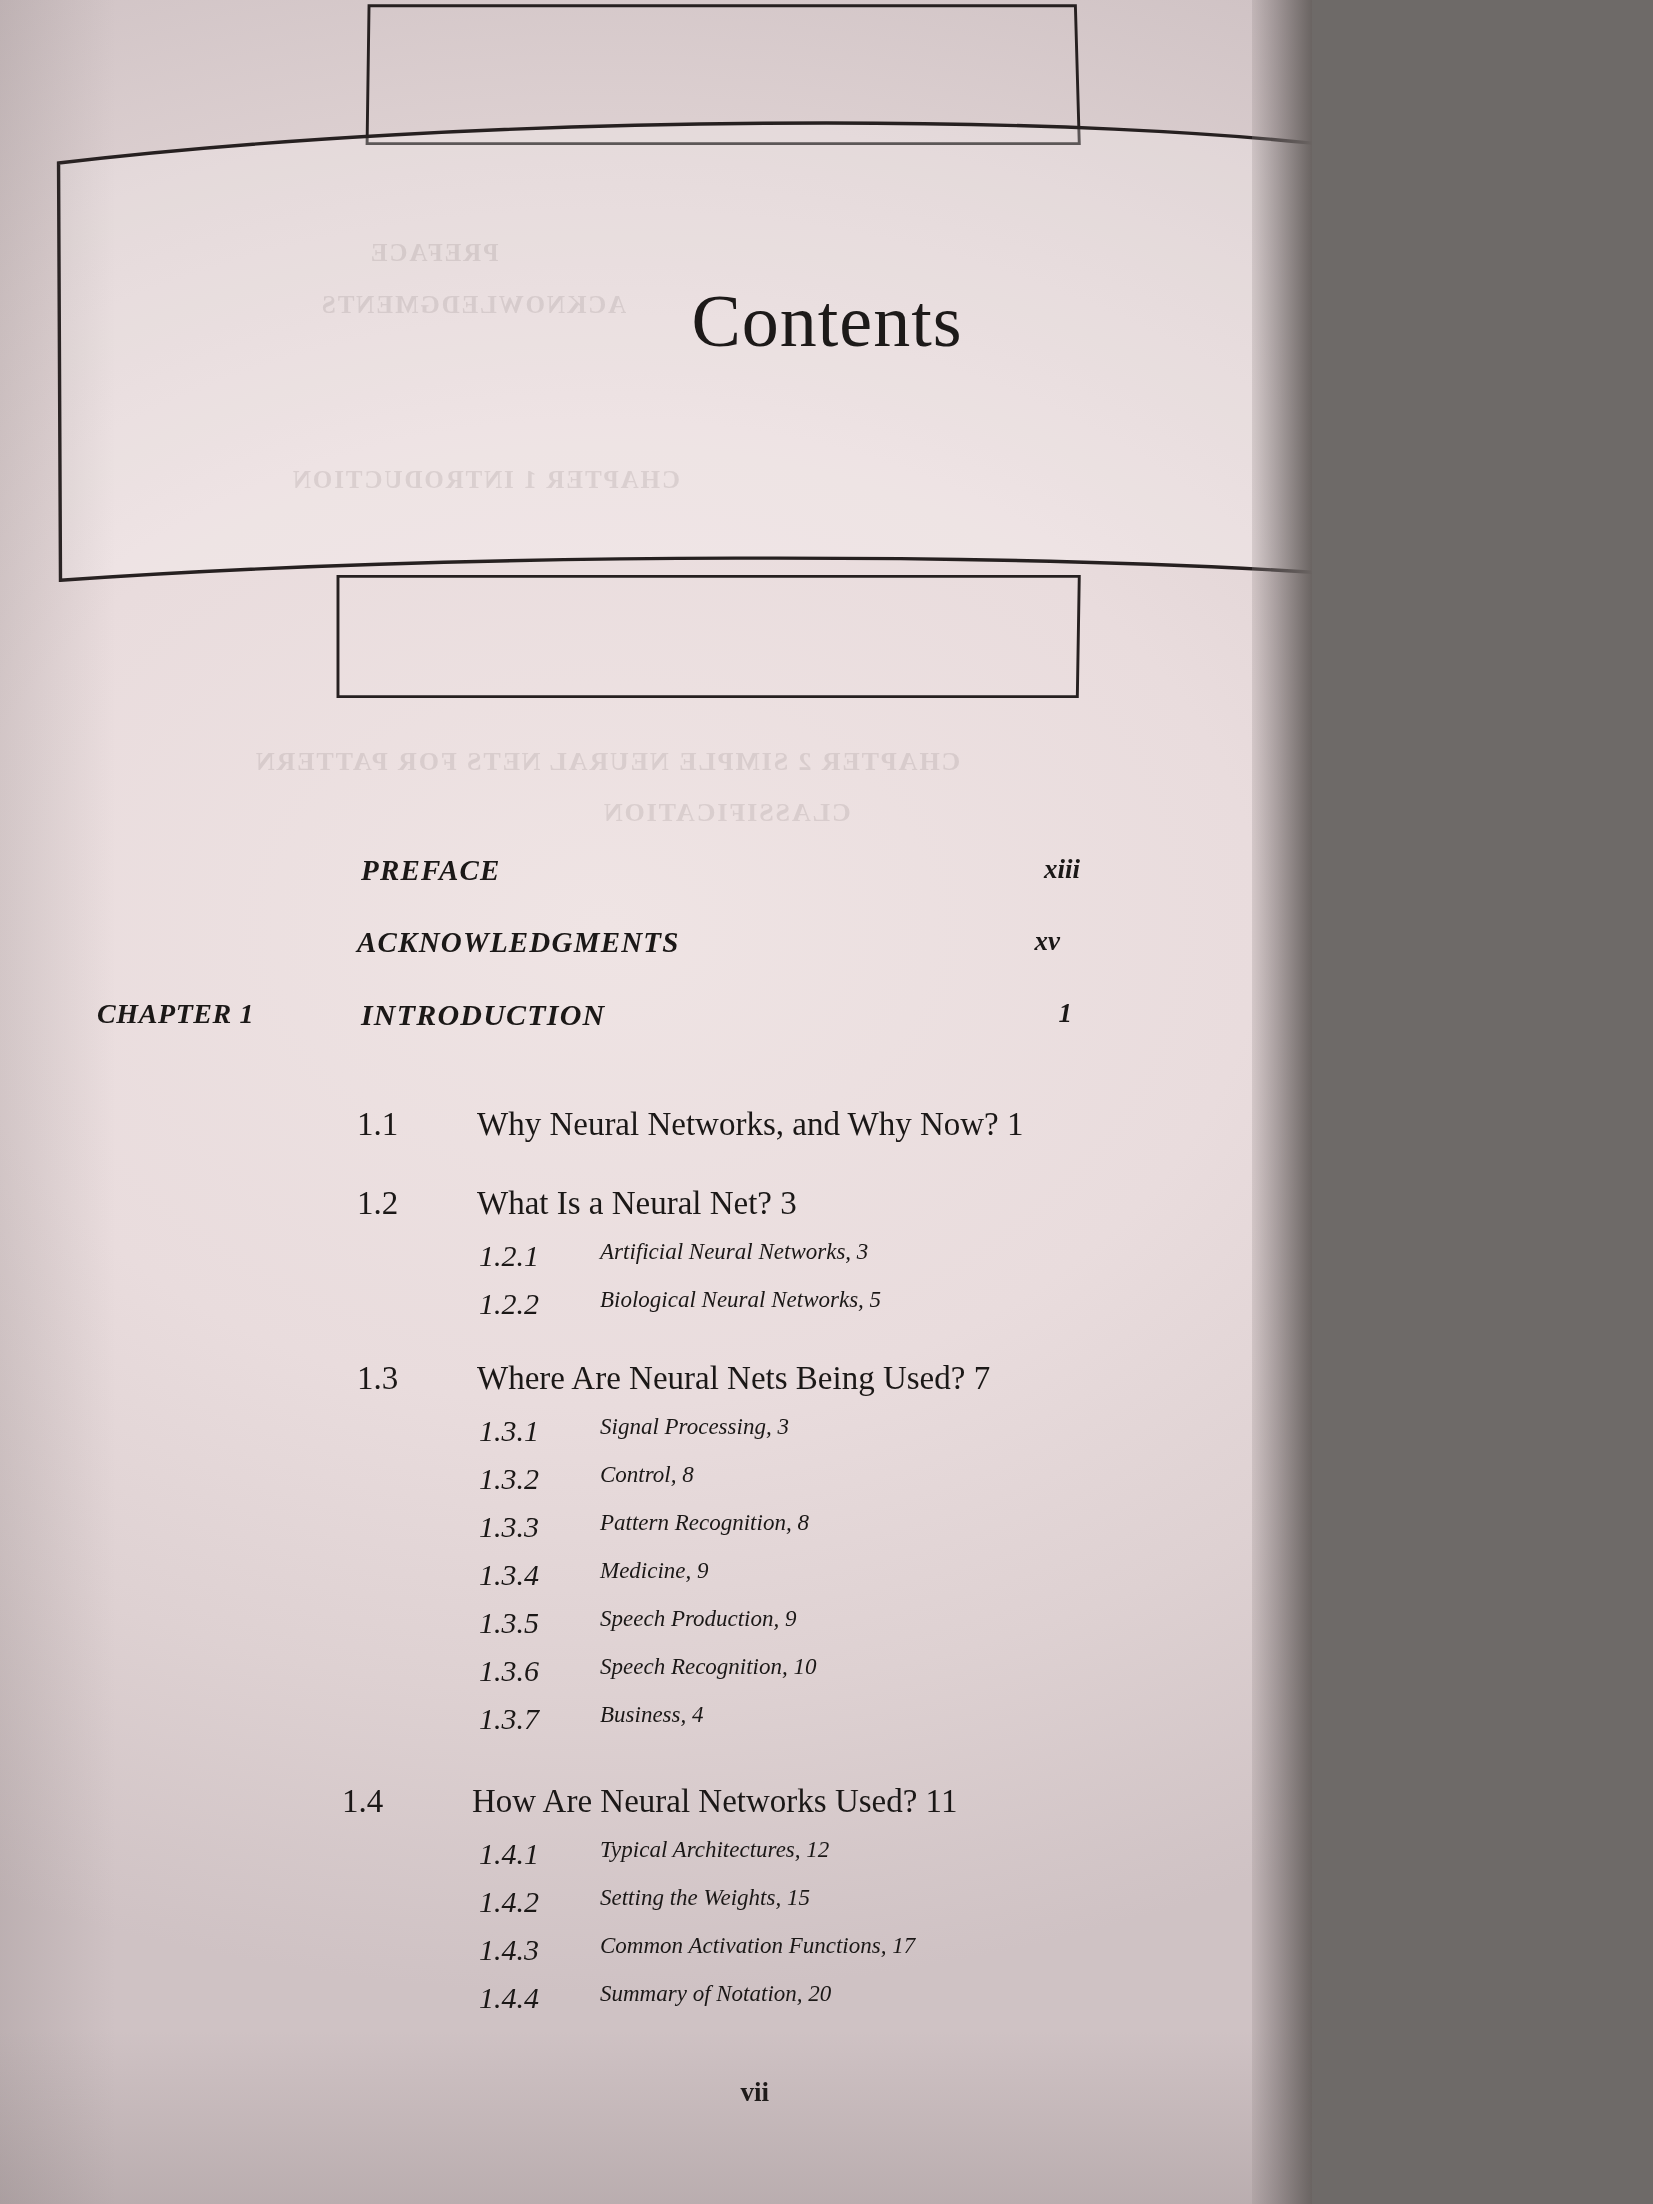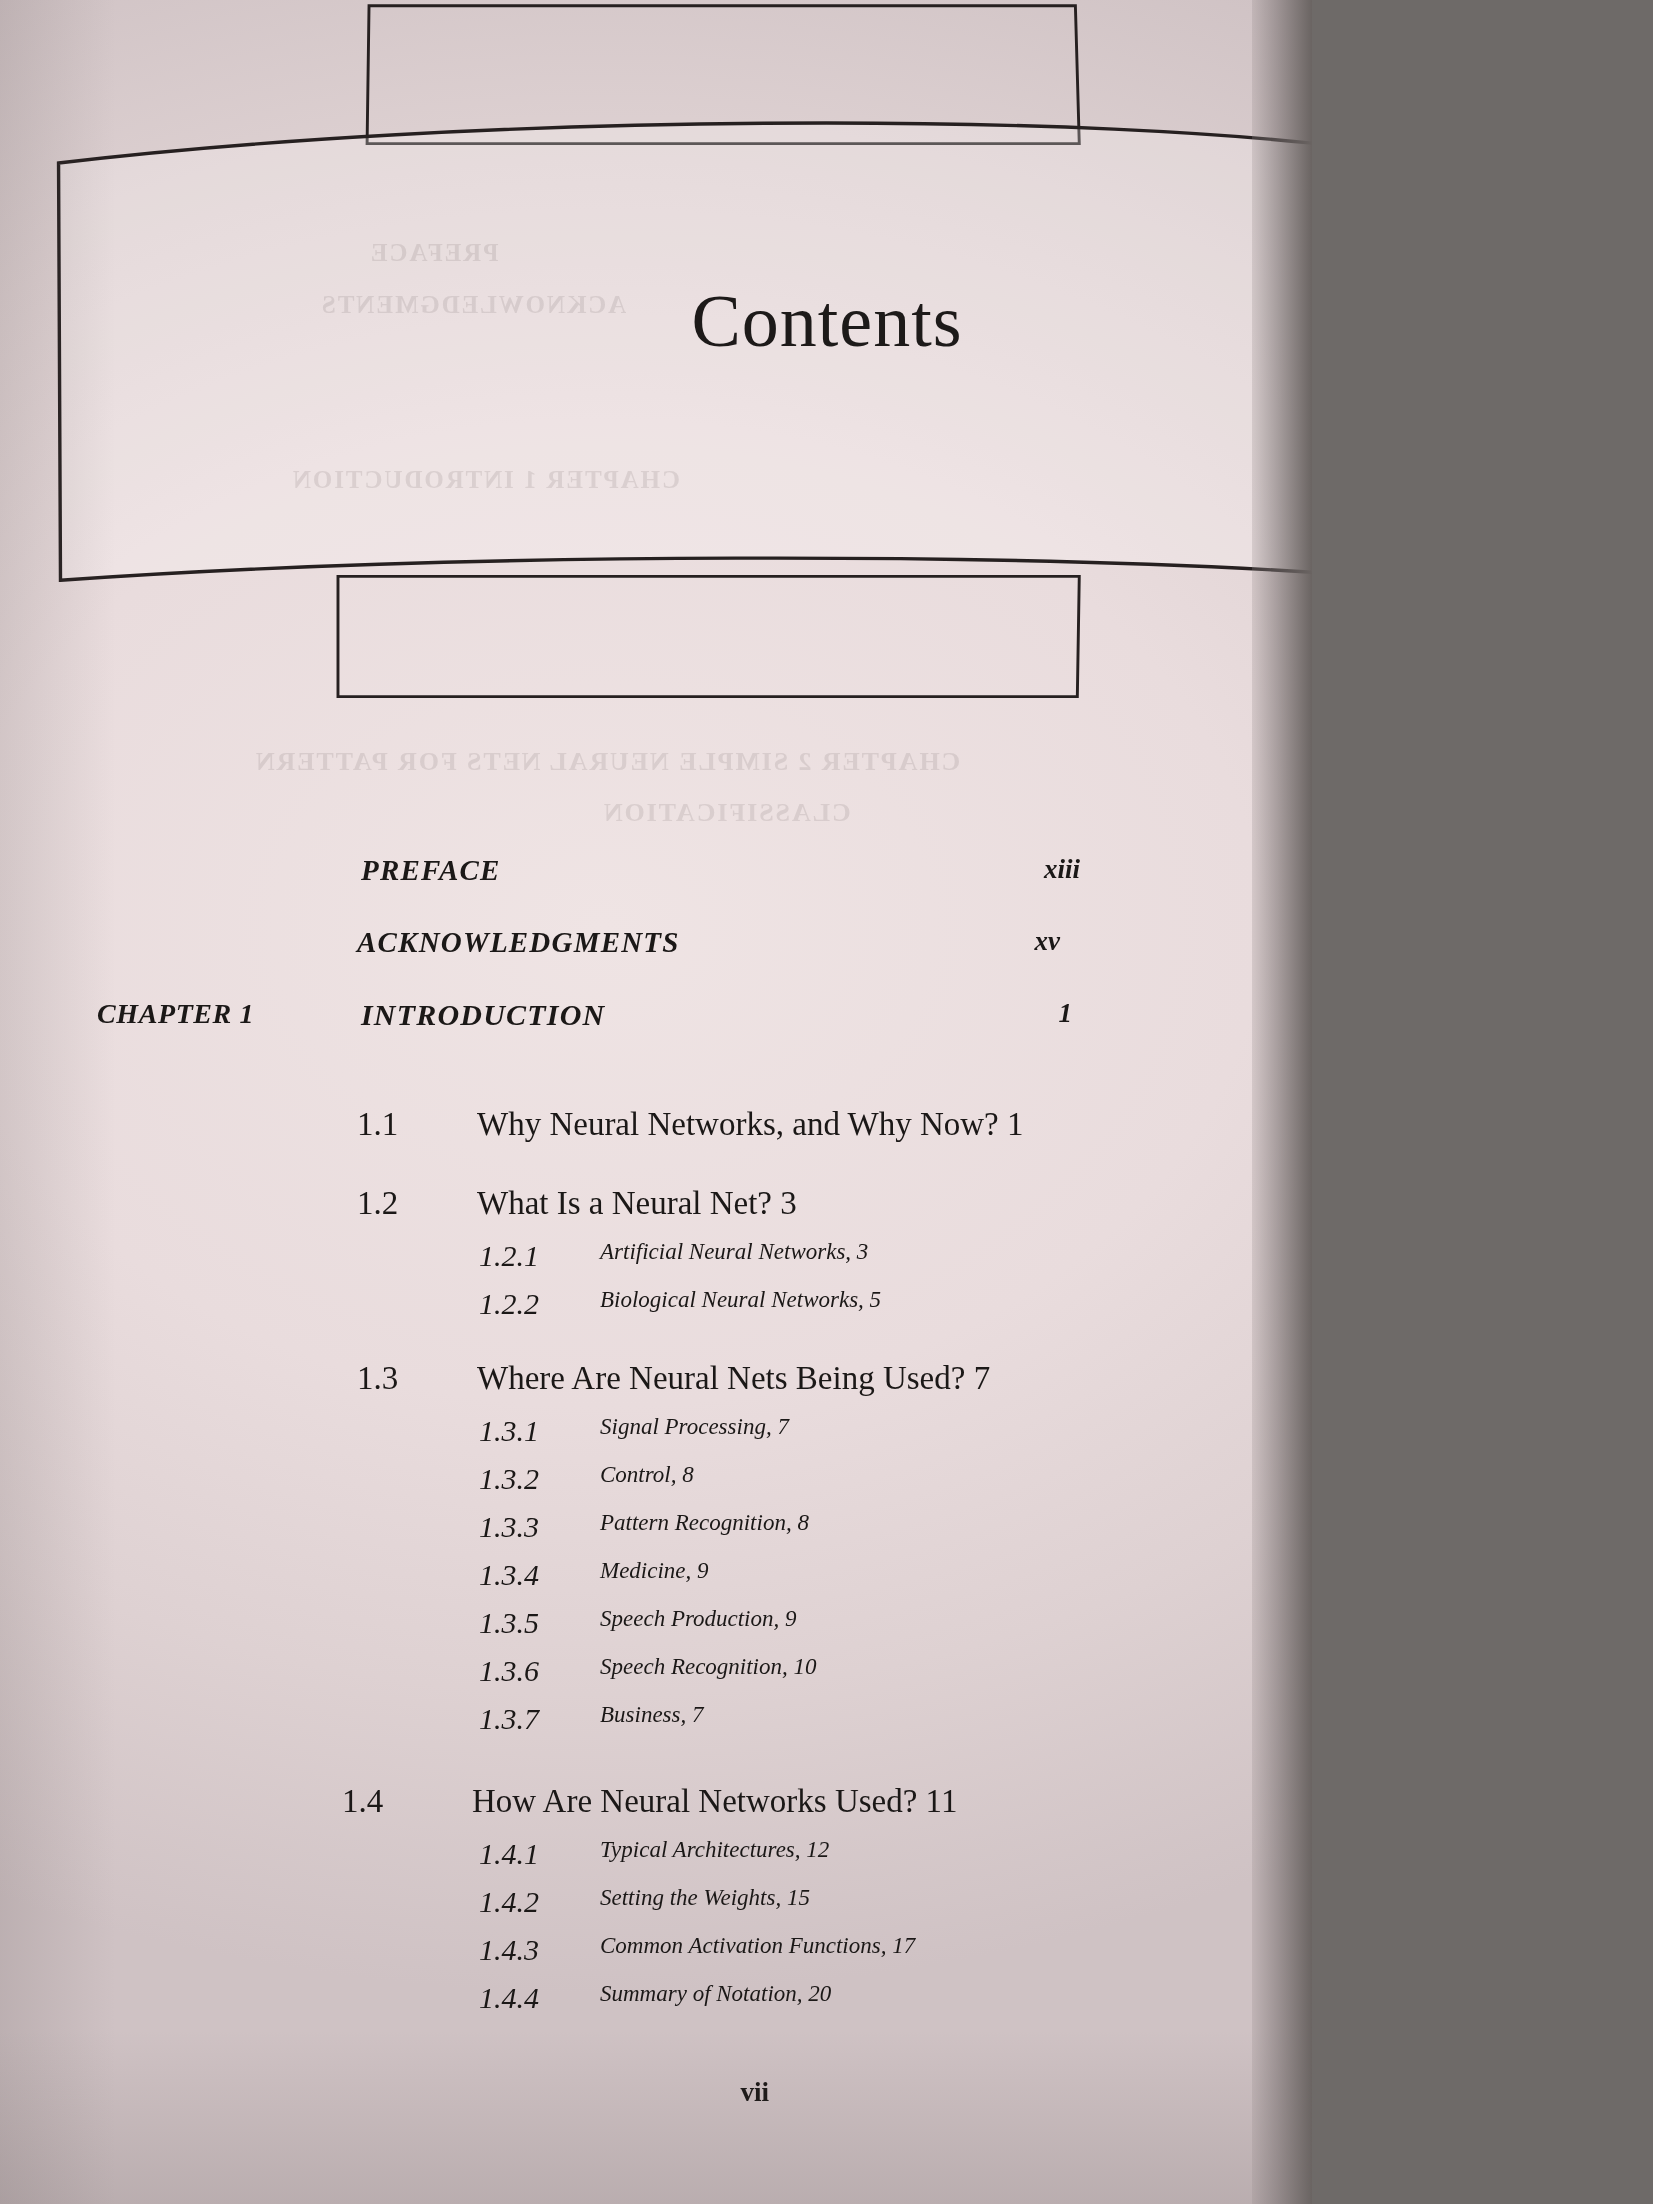--- a/index.html
+++ b/index.html
@@ -266,21 +266,21 @@
       </div>
     </div>
 
     <div class="section">
       <div class="sec-line">
         <span class="sec-num">1.3</span>
         <span class="sec-title">Where Are Neural Nets Being Used?   7</span>
       </div>
       <div class="sub-line">
         <span class="sub-num">1.3.1</span>
-        <span class="sub-title">Signal Processing, 7</span>
+        <span class="sub-title">Signal Processing, 3</span>
       </div>
       <div class="sub-line">
         <span class="sub-num">1.3.2</span>
         <span class="sub-title">Control, 8</span>
       </div>
       <div class="sub-line">
         <span class="sub-num">1.3.3</span>
         <span class="sub-title">Pattern Recognition, 8</span>
       </div>
       <div class="sub-line">
@@ -290,21 +290,21 @@
       <div class="sub-line">
         <span class="sub-num">1.3.5</span>
         <span class="sub-title">Speech Production, 9</span>
       </div>
       <div class="sub-line">
         <span class="sub-num">1.3.6</span>
         <span class="sub-title">Speech Recognition, 10</span>
       </div>
       <div class="sub-line">
         <span class="sub-num">1.3.7</span>
-        <span class="sub-title">Business, 7</span>
+        <span class="sub-title">Business, 4</span>
       </div>
     </div>
 
     <div class="section" style="margin-top:33px;">
       <div class="sec-line">
         <span class="sec-num" style="left:342px;">1.4</span>
         <span class="sec-title" style="left:472px;">How Are Neural Networks Used?   11</span>
       </div>
       <div class="sub-line">
         <span class="sub-num">1.4.1</span>

